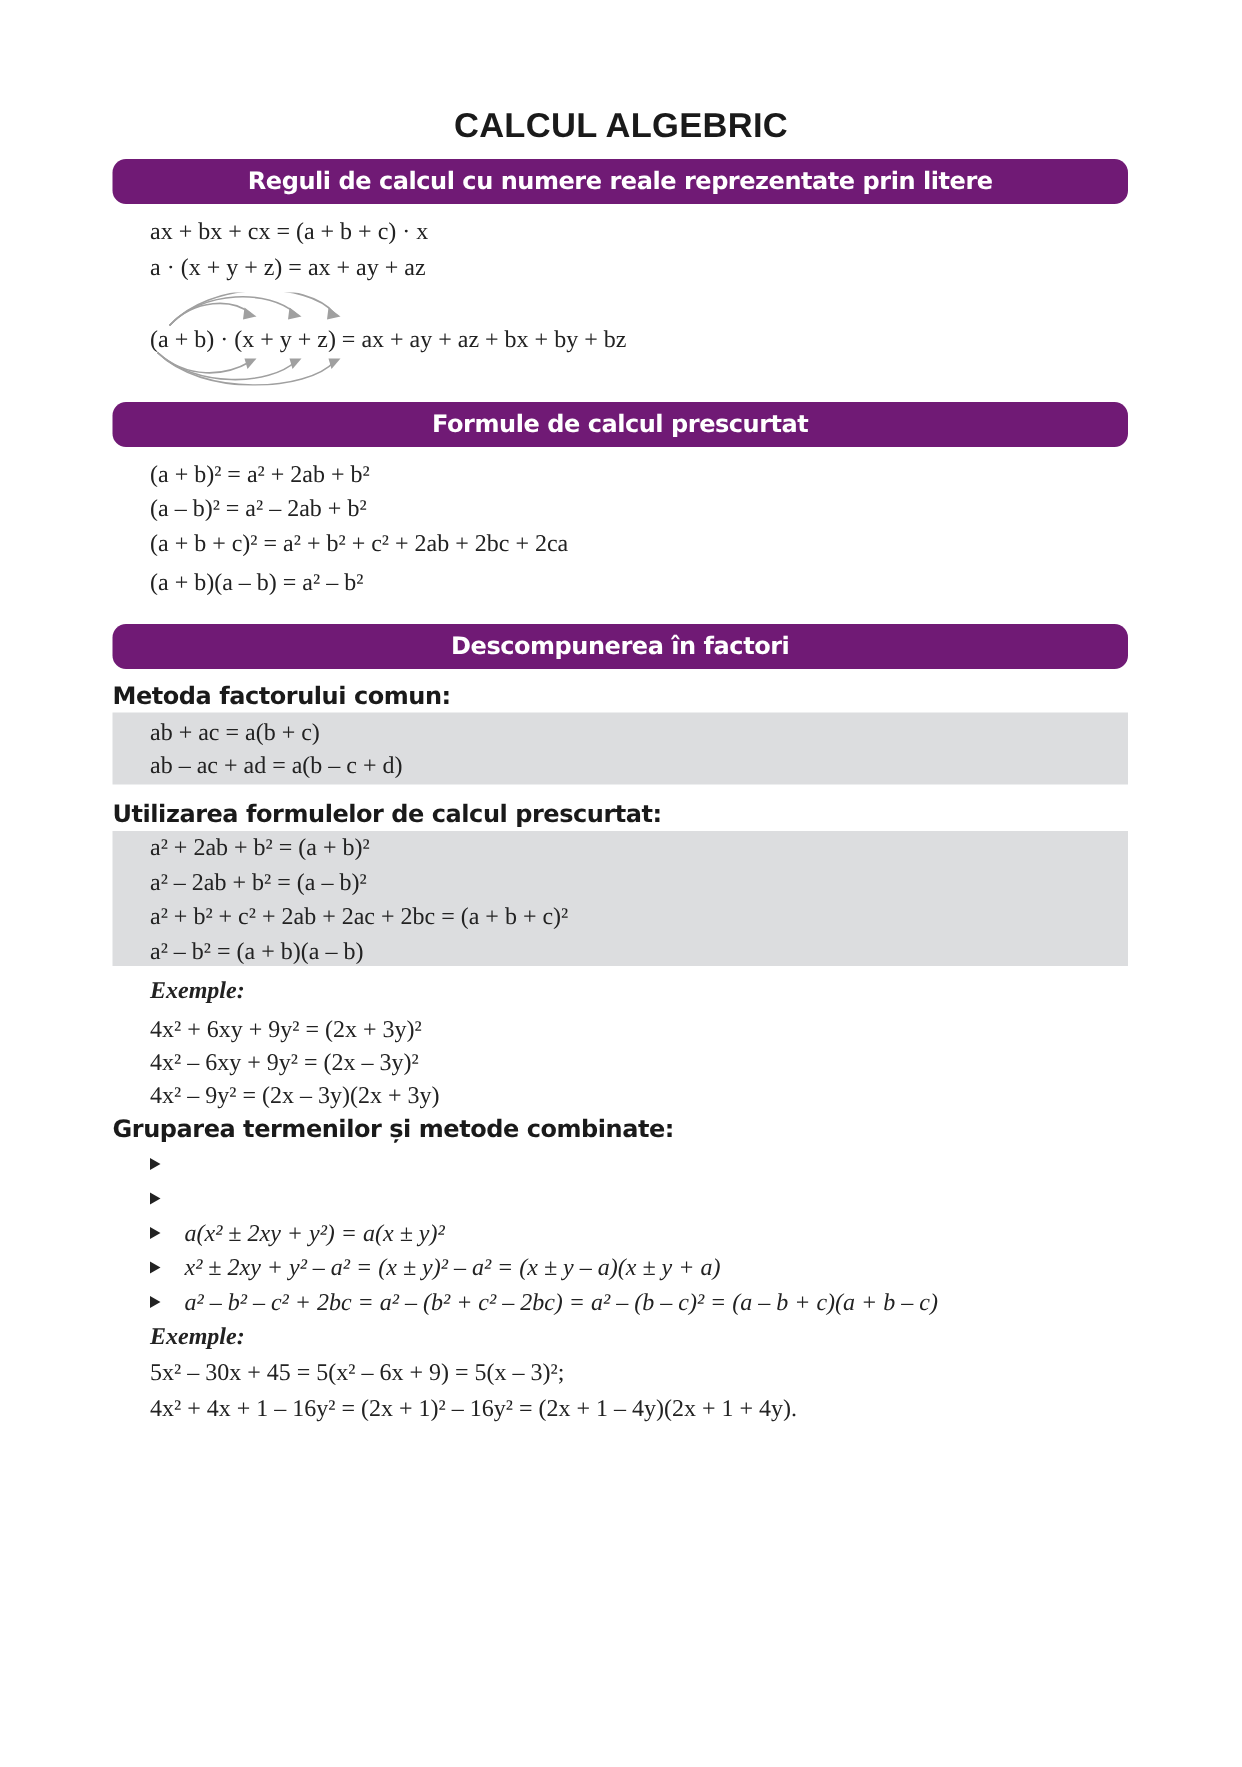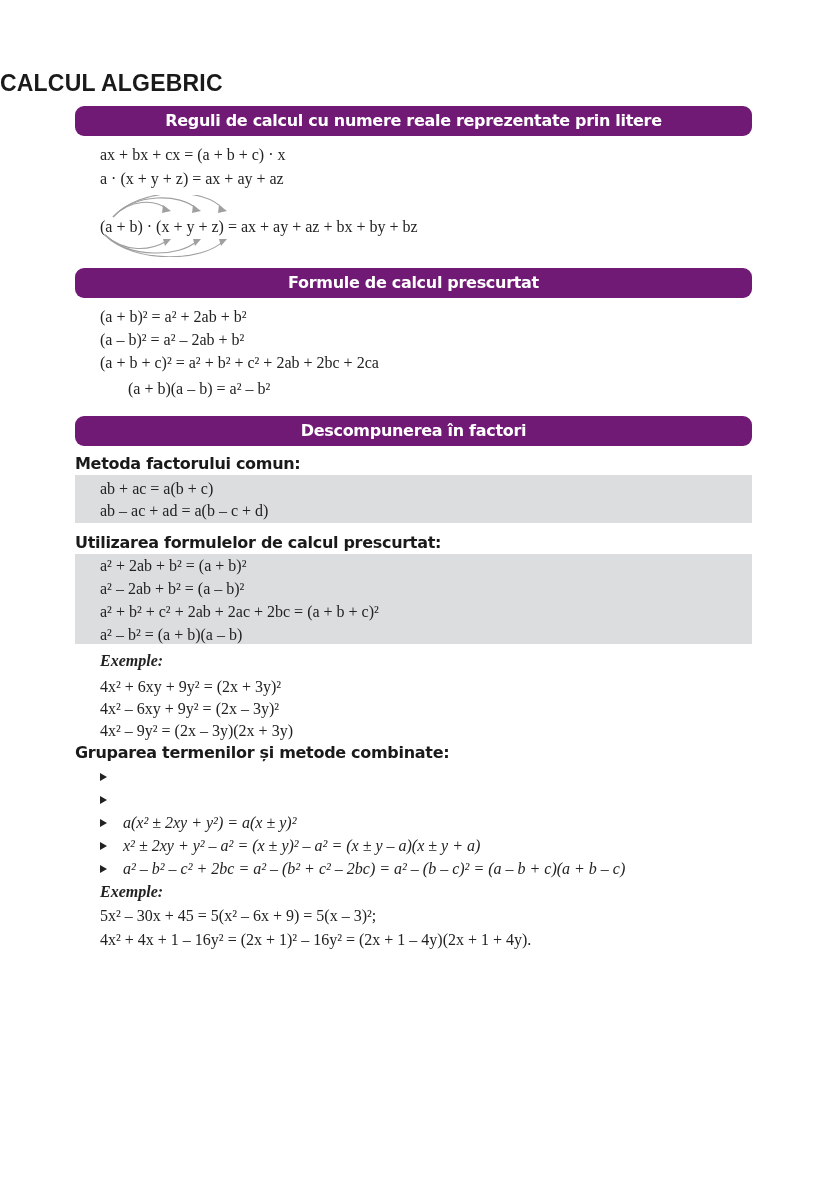--- a/index.html
+++ b/index.html
@@ -1,18 +1,18 @@
 <!DOCTYPE html>
 <html><head>
 <meta charset="utf-8">
 <style>
   * { margin:0; padding:0; box-sizing:border-box; }
   html, body { width:828px; height:1178px; background:#ffffff; overflow:hidden; }
   body { position:relative; font-family:"Liberation Serif", serif; color:#222; }
-  .title { position:absolute; top:70px; left:0; width:828px; 
+  .title { position:absolute; top:70px; left:0; width:828px; text-align:center;
     font-family:"Liberation Sans", sans-serif; font-weight:bold; font-size:23px; color:#1a1a1a; letter-spacing:0.2px; }
   .band { position:absolute; left:75px; width:677px; height:30px; background:#701a75; border-radius:9px;
     color:#ffffff; font-family:"DejaVu Sans", sans-serif; font-weight:bold; font-size:16px;
     text-align:center; line-height:30px; letter-spacing:-0.3px; }
   .line { position:absolute; left:100px; font-size:16px; line-height:20px; white-space:nowrap; color:#222; }
   .line i, .m { font-style:italic; }
   .subhead { position:absolute; left:75px; font-family:"DejaVu Sans", sans-serif; font-weight:bold;
     font-size:16px; color:#1a1a1a; letter-spacing:-0.3px; }
   .graybox { position:absolute; left:75px; width:677px; background:#dcdddf; }
   .exlabel { position:absolute; left:100px; font-style:italic; font-weight:bold; font-size:16px; }
@@ -47,21 +47,21 @@
     <polygon points="98,44 106,44 100,51"></polygon>
     <polygon points="124,44 132,44 126,51"></polygon>
   </g>
 </svg>
 <div class="line" style="top:217px;">(a + b) · (x + y + z) = ax + ay + az + bx + by + bz</div>
 
 <div class="band" style="top:268px;">Formule de calcul prescurtat</div>
 <div class="line" style="top:307px;">(a + b)² = a² + 2ab + b²</div>
 <div class="line" style="top:330px;">(a – b)² = a² – 2ab + b²</div>
 <div class="line" style="top:353px;">(a + b + c)² = a² + b² + c² + 2ab + 2bc + 2ca</div>
-<div class="line" style="top:379px;margin-left:28px;">(a + b)(a – b) = a² – b²</div>
+<div class="line" style="top:379px;">(a + b)(a – b) = a² – b²</div>
 
 <div class="band" style="top:416px;">Descompunerea în factori</div>
 
 <div class="subhead" style="top:454px;">Metoda factorului comun:</div>
 <div class="graybox" style="top:475px; height:48px;"></div>
 <div class="line" style="top:479px;">ab + ac = a(b + c)</div>
 <div class="line" style="top:501px;">ab – ac + ad = a(b – c + d)</div>
 
 <div class="subhead" style="top:533px;">Utilizarea formulelor de calcul prescurtat:</div>
 <div class="graybox" style="top:554px; height:90px;"></div>

